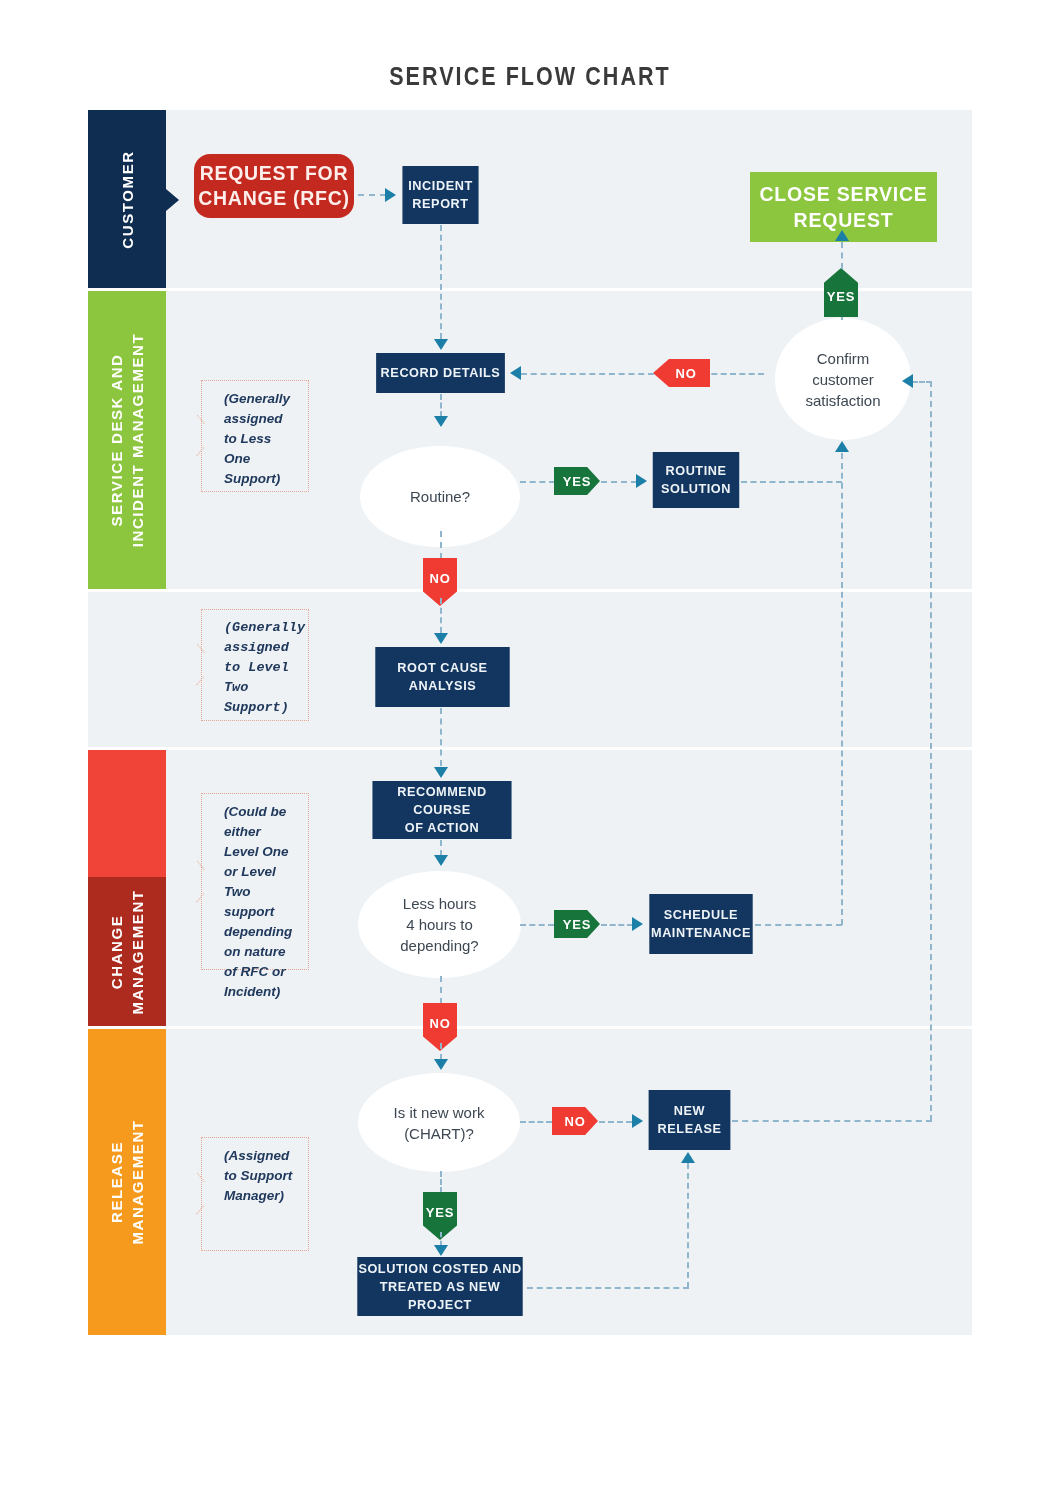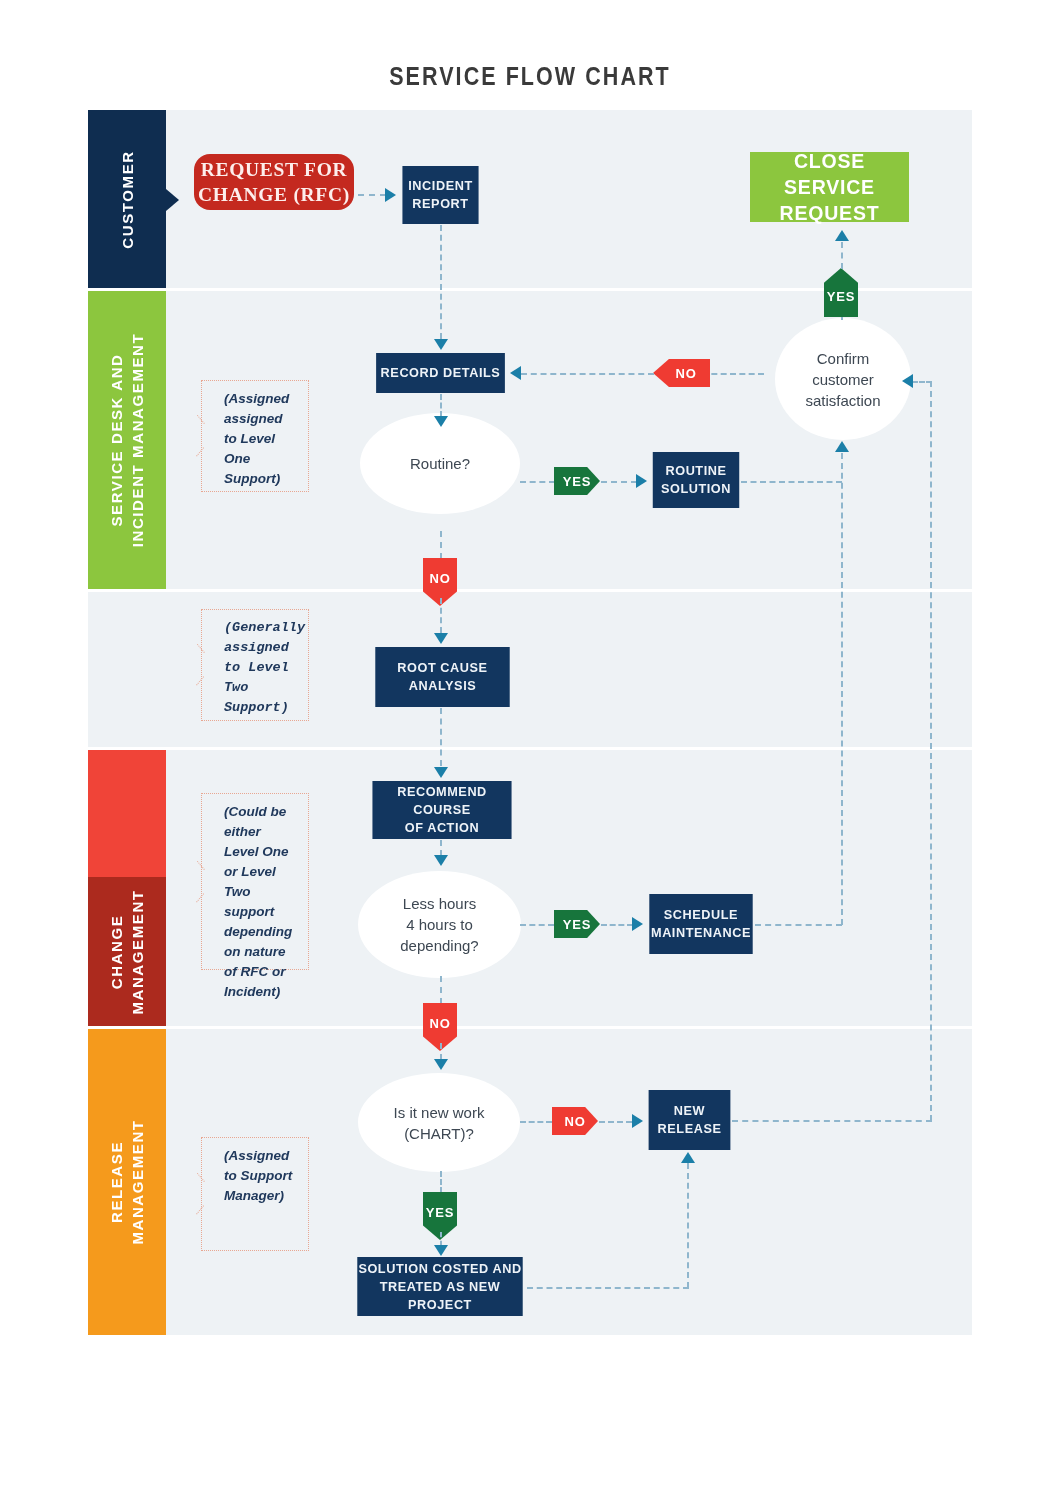--- a/index.html
+++ b/index.html
@@ -184,37 +184,37 @@
     </div>
 
     <div class="lane-tab" style="top:640px;height:276px;background:#f04438;">
       <div class="vtext two"><span>PROBLEM</span><br><span>MANAGEMENT</span></div>
     </div>
 
     <div class="lane-tab" style="top:640px;height:126px;background:#f04438;"></div>
 
     <div class="lane-tab" style="top:919px;height:1px;background:transparent;"></div>
 
-    <div class="node terminator" style="left:106px;top:44px;width:160px;height:56px;font-family:Liberation Serif, serif;">
+    <div class="node terminator" style="left:106px;top:44px;width:160px;height:64px;">
       <span><span>REQUEST FOR</span><br><span>CHANGE (RFC)</span></span>
     </div>
 
     <div class="node proc" style="left:312px;top:56px;width:81px;height:58px;">
       <span><span>INCIDENT</span><br><span>REPORT</span></span>
     </div>
 
-    <div class="node endnode" style="left:662px;top:42px;width:159px;height:70px;">
+    <div class="node endnode" style="left:662px;top:62px;width:187px;height:70px;">
       <span><span>CLOSE SERVICE</span><br><span>REQUEST</span></span>
     </div>
 
     <div class="node proc" style="left:284px;top:243px;width:137px;height:40px;">
       <span>RECORD DETAILS</span>
     </div>
 
-    <div class="node decision" style="left:272px;top:303px;width:160px;height:101px;">
+    <div class="node decision" style="left:272px;top:336px;width:160px;height:101px;">
       <span>Routine?</span>
     </div>
 
     <div class="node proc" style="left:562px;top:342px;width:92px;height:56px;">
       <span><span>ROUTINE</span><br><span>SOLUTION</span></span>
     </div>
 
     <div class="node decision" style="left:687px;top:208px;width:136px;height:122px;">
       <span><span>Confirm</span><br><span>customer</span><br><span>satisfaction</span></span>
     </div>
@@ -242,21 +242,21 @@
     <div class="node proc" style="left:558px;top:980px;width:87px;height:60px;">
       <span><span>NEW</span><br><span>RELEASE</span></span>
     </div>
 
     <div class="node proc" style="left:264px;top:1147px;width:176px;height:59px;">
       <span><span>SOLUTION COSTED AND</span><br><span>TREATED AS NEW PROJECT</span></span>
     </div>
 
     <div class="note" style="left:113px;top:270px;width:108px;height:112px;">
       <span class="brk"></span>
-      <span>(Assigned assigned to Level One Support)</span>
+      <span>(Generally assigned to Less One Support)</span>
     </div>
 
     <div class="note" style="left:113px;top:499px;width:108px;height:112px;font-family:Liberation Mono, monospace;">
       <span class="brk"></span>
       <span>(Generally assigned to Level Two Support)</span>
     </div>
 
     <div class="note" style="left:113px;top:1027px;width:108px;height:114px;">
       <span class="brk"></span>
       <span>(Assigned to Support Manager)</span>

